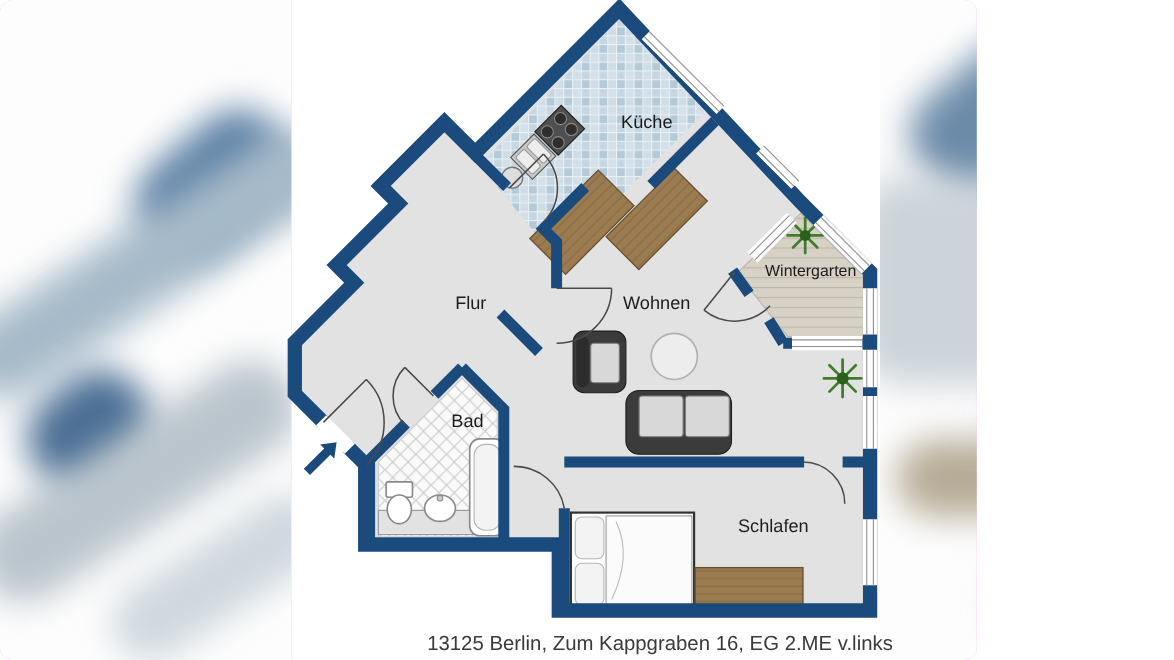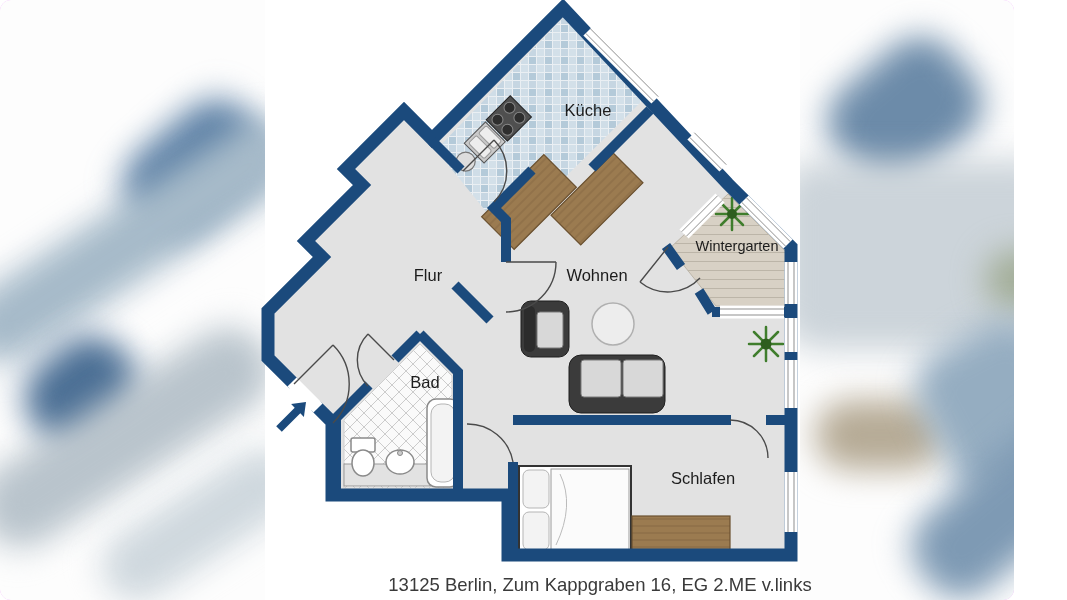--- a/index.html
+++ b/index.html
@@ -1,20 +1,20 @@
 <!DOCTYPE html>
 <html style="--wall: #1b4a7c; --floor: #e2e2e2; --caption-text: #3a3a3a; --wood: #9b7b50; --wood-line: #886844; --plant: #3f7d2c; --tile-a: #c6d6e2; --tile-b: #d3e0e9; --tile-c: #b4cad9; --tile-d: #cfdde7; --wintergarten-floor: #d8d1c5;"><head>
 <meta charset="utf-8">
 <style>
   :root{
     --wall:#1b4a7c; --floor:#e2e2e2; --caption-text:#3a3a3a;
     --wood:#9b7b50; --wood-line:#886844; --plant:#3f7d2c;
   }
   html,body{margin:0;padding:0;background:#ffffff;}
-  #stage{position:relative;width:1014px;height:600px;overflow:hidden;background:#f0abfc;
+  #stage{position:relative;width:888px;height:600px;overflow:hidden;background:#f0abfc;
          font-family:"Liberation Sans","DejaVu Sans",sans-serif;border-radius:11px;}
   .bgstrip{position:absolute;top:0;height:600px;overflow:hidden;background:#fdfdfd;}
   #bg-left{left:0;width:265px;}
   #bg-right{left:800px;width:267px;}
   .blob{position:absolute;filter:blur(16px);border-radius:40px;}
   svg{position:absolute;left:0;top:0;}
   .wall{stroke:var(--wall);fill:none;}
   .w13{stroke-width:13;}
   .w10{stroke-width:10;}
   .floorpoly{fill:var(--floor);}

